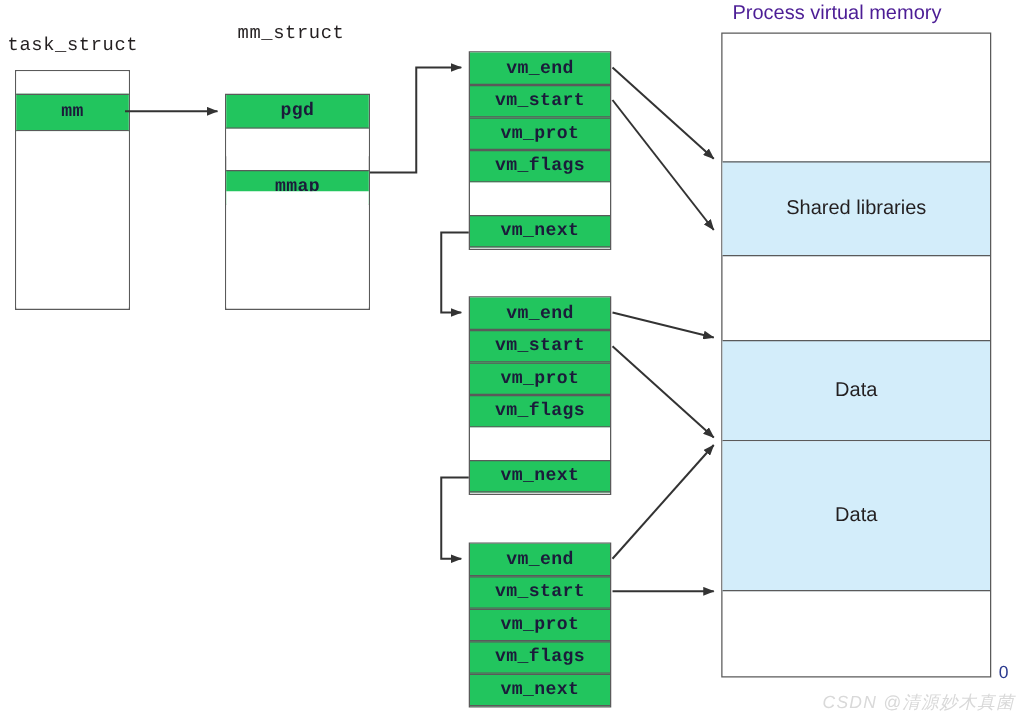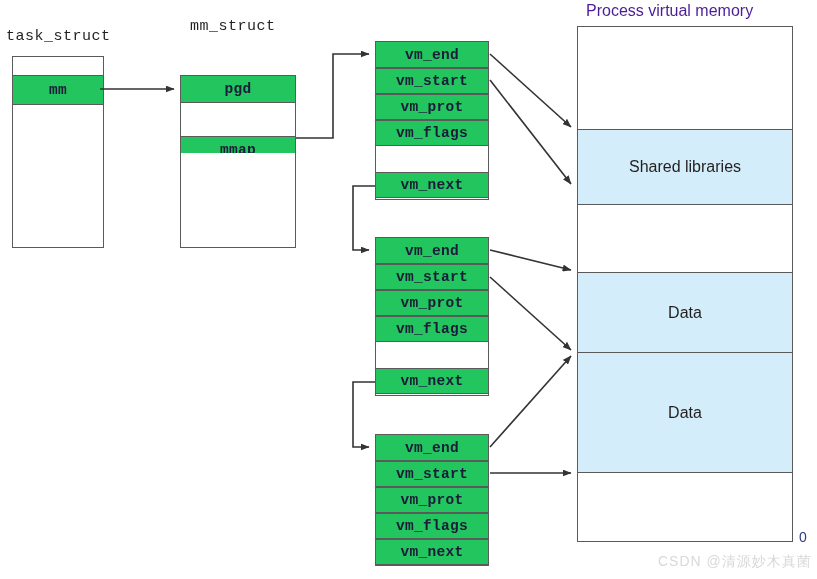--- a/index.html
+++ b/index.html
@@ -191,15 +191,15 @@
 
     <path d="M490,250 L571,270" stroke="#333333" stroke-width="1.6" fill="none" marker-end="url(#ah)"></path>
 
     <path d="M490,277 L571,350" stroke="#333333" stroke-width="1.6" fill="none" marker-end="url(#ah)"></path>
 
     <path d="M490,447 L571,356" stroke="#333333" stroke-width="1.6" fill="none" marker-end="url(#ah)"></path>
 
     <path d="M490,473 L571,473" stroke="#333333" stroke-width="1.6" fill="none" marker-end="url(#ah)"></path>
   </svg>
 
-  <div class="wm" style="left:658px; top:553px;">CSDN @清源妙木真菌</div>
+  <div class="wm" style="left:658px; top:553px;font-style:italic;">CSDN @清源妙木真菌</div>
 
 </div>
 
 </body></html>

